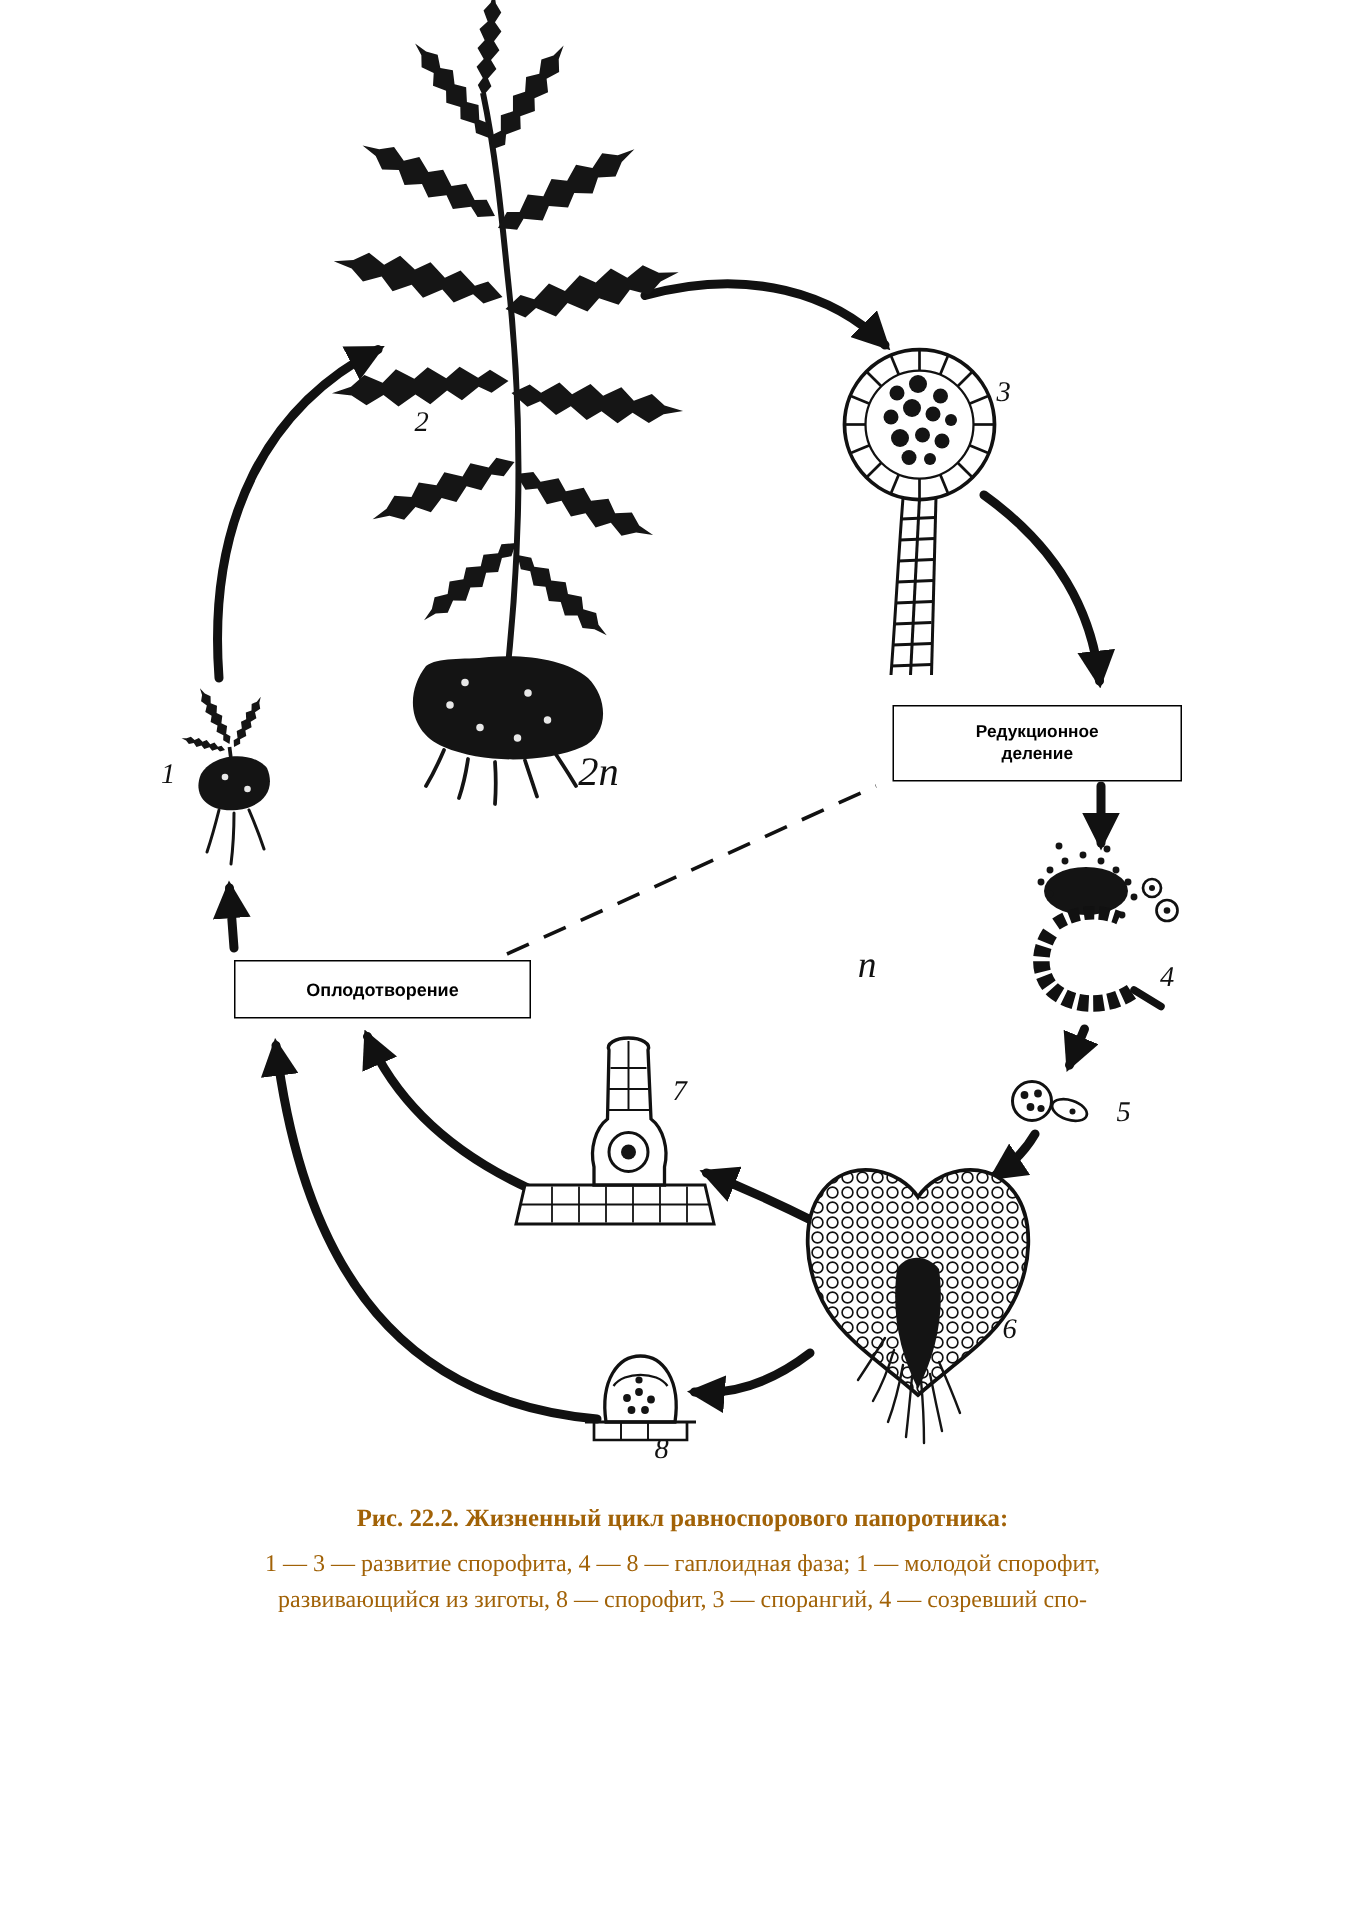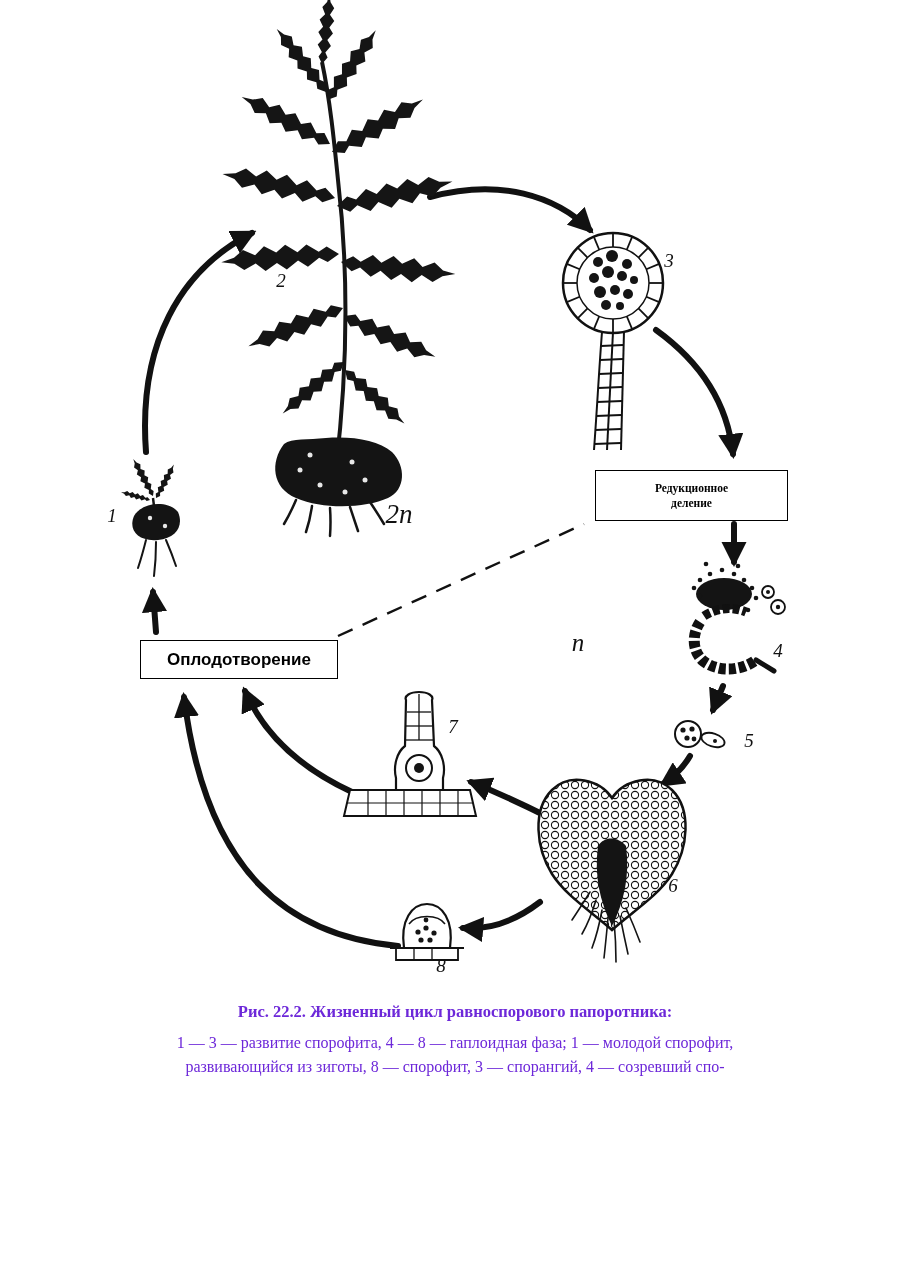--- a/index.html
+++ b/index.html
@@ -3,24 +3,24 @@
 <meta charset="utf-8">
 <style>
   html,body{margin:0;padding:0;background:#fff;}
   .page{position:relative;width:910px;height:1280px;background:#fff;overflow:hidden;
         font-family:"Liberation Serif", serif;color:#111;}
   svg{position:absolute;left:0;top:0;}
   .label-box{position:absolute;border:1.6px solid #000;background:#fff;
              display:flex;align-items:center;justify-content:center;
              font-family:"Liberation Sans", sans-serif;font-weight:bold;
              text-align:center;color:#000;}
-  .rbox{left:595px;top:470px;width:191px;height:49px;font-size:11.5px;line-height:1.3;font-family:Liberation Serif, serif;}
+  .rbox{left:595px;top:470px;width:191px;height:49px;font-size:11.5px;line-height:1.3;}
   .rbox span{display:inline-block;width:112px;}
-  .fbox{left:140px;top:640px;width:196px;height:37px;font-size:17px;}
-  .caption{position:absolute;top:1002px;left:0;width:910px;text-align:center;color:#6d28d9;}
+  .fbox{left:156px;top:640px;width:196px;height:37px;font-size:12px;}
+  .caption{position:absolute;top:1002px;left:0;width:910px;text-align:center;color:#a16207;}
   .cap-title{font-weight:bold;font-size:16.5px;margin-bottom:9px;}
   .cap-line{font-size:16px;line-height:1.48;}
   .stage-num{font-family:"Liberation Serif", serif;font-style:italic;font-size:19px;fill:#111;}
   .ploidy{font-family:"Liberation Serif", serif;font-style:italic;fill:#111;}
 </style>
 </head>
 <body>
 
 <div class="page">
 

